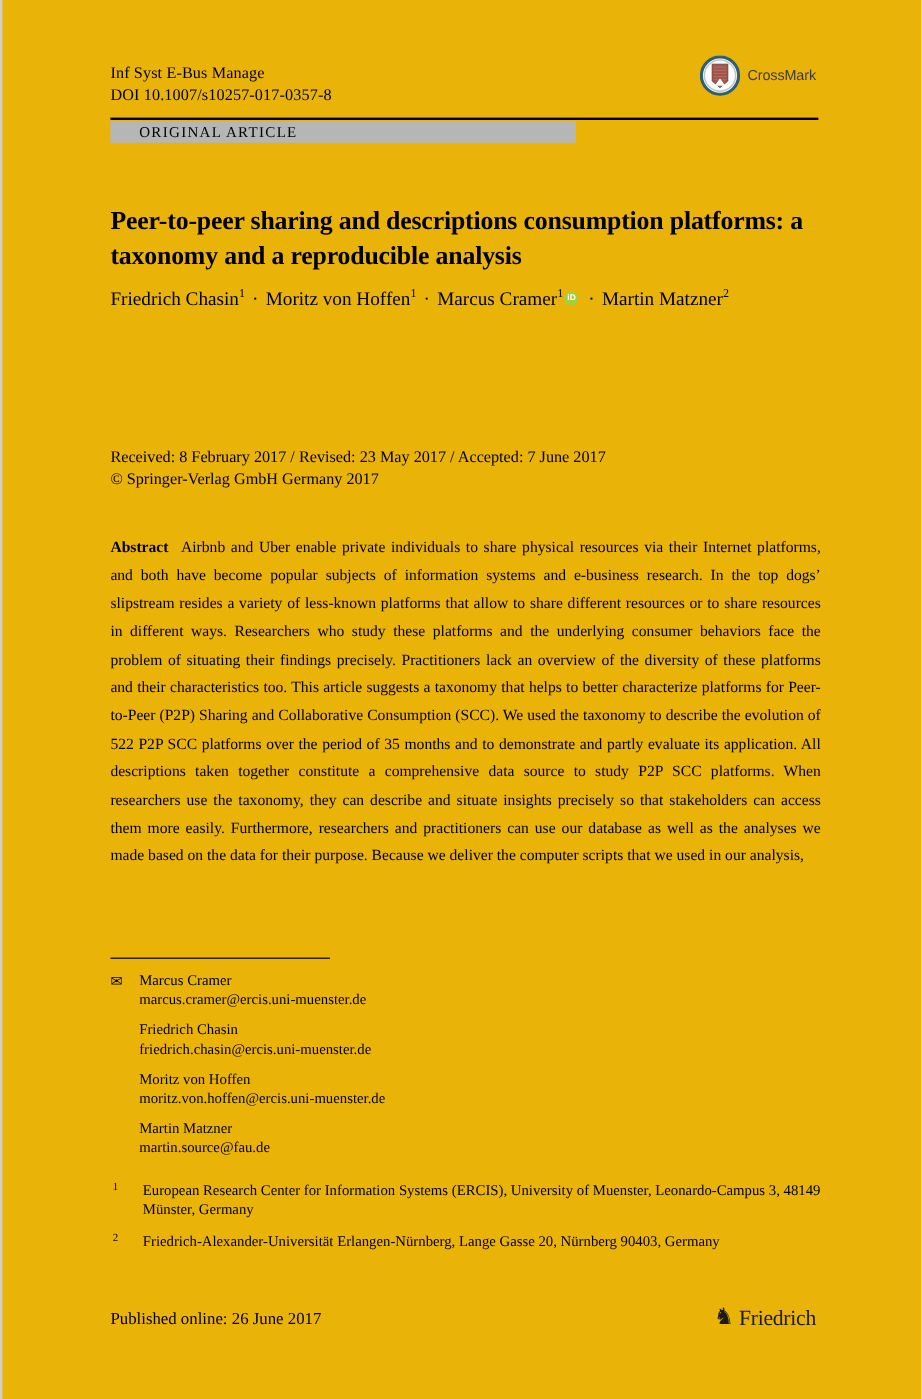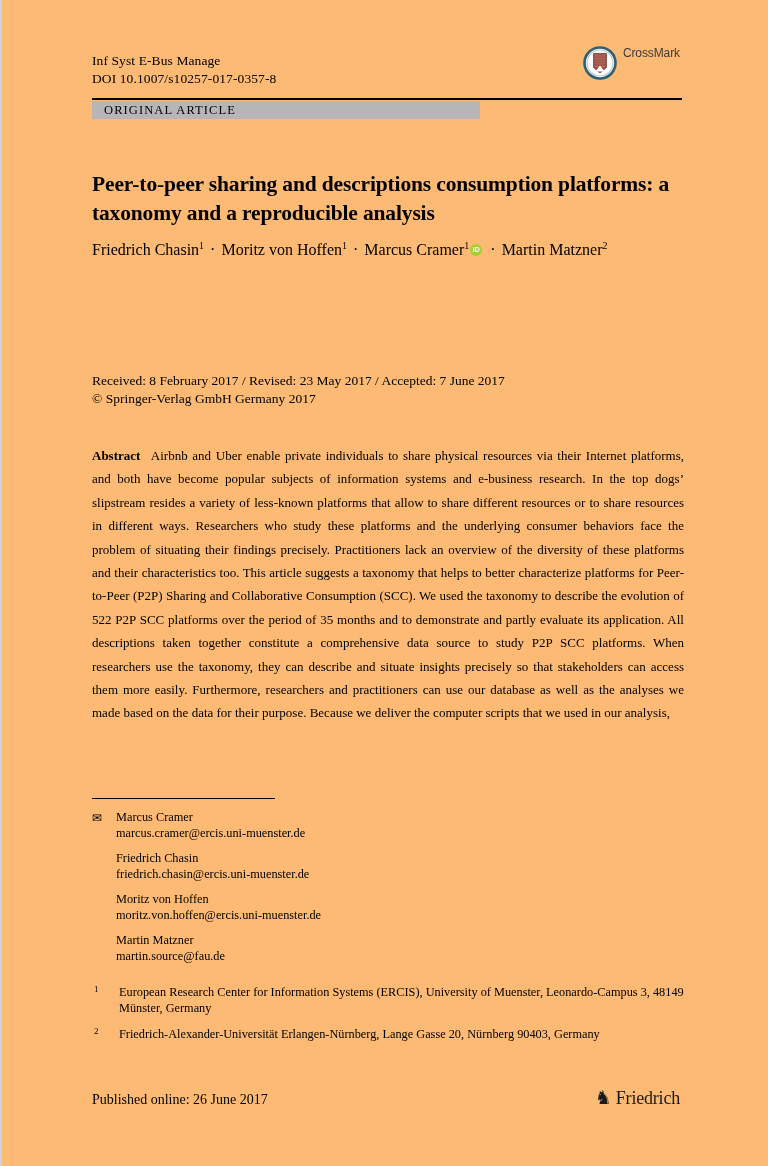--- a/index.html
+++ b/index.html
@@ -4,21 +4,21 @@
 <style>
   html, body {
     margin: 0;
     padding: 0;
     background: #ffffff;
   }
   .page {
     position: relative;
     width: 768px;
     height: 1166px;
-    background: #fdba74;
+    background: #eab308;
     border-left: 2px solid #d0d0d0;
     box-sizing: border-box;
     font-family: "Liberation Serif", "DejaVu Serif", serif;
     color: #000000;
     overflow: hidden;
   }
 
   
   .journal-header {
     position: absolute;
@@ -28,20 +28,21 @@
     line-height: 17.5px;
     letter-spacing: 0.1px;
   }
   .journal-header div { white-space: nowrap; }
 
   .crossmark {
     position: absolute;
     right: 88px;
     top: 46px;
     display: flex;
+    align-items: center;
     gap: 6px;
   }
   .crossmark-badge {
     width: 34px;
     height: 34px;
     position: relative;
   }
   .crossmark-label {
     font-size: 12px;
     font-family: "Liberation Sans", sans-serif;
@@ -64,21 +65,21 @@
     top: 101px;
     width: 388px;
     height: 18px;
     background: #b6b6b6;
     display: flex;
     align-items: center;
   }
   .article-type span {
     font-size: 12.5px;
     letter-spacing: 1.1px;
-    padding-left: 12px;
+    padding-left: 24px;
     color: #000;
   }
 
   
   .title {
     position: absolute;
     left: 90px;
     top: 156px;
     width: 600px;
     font-size: 21.5px;

